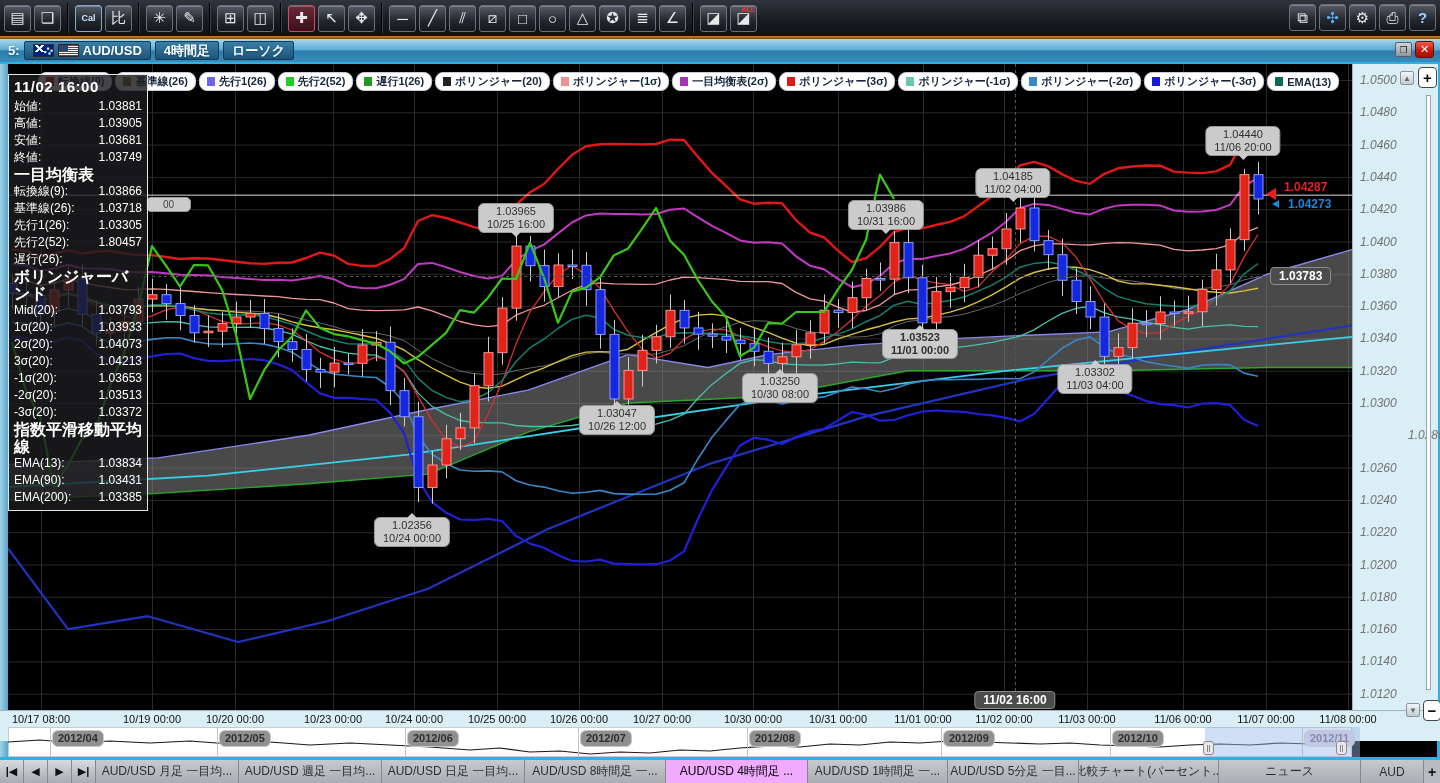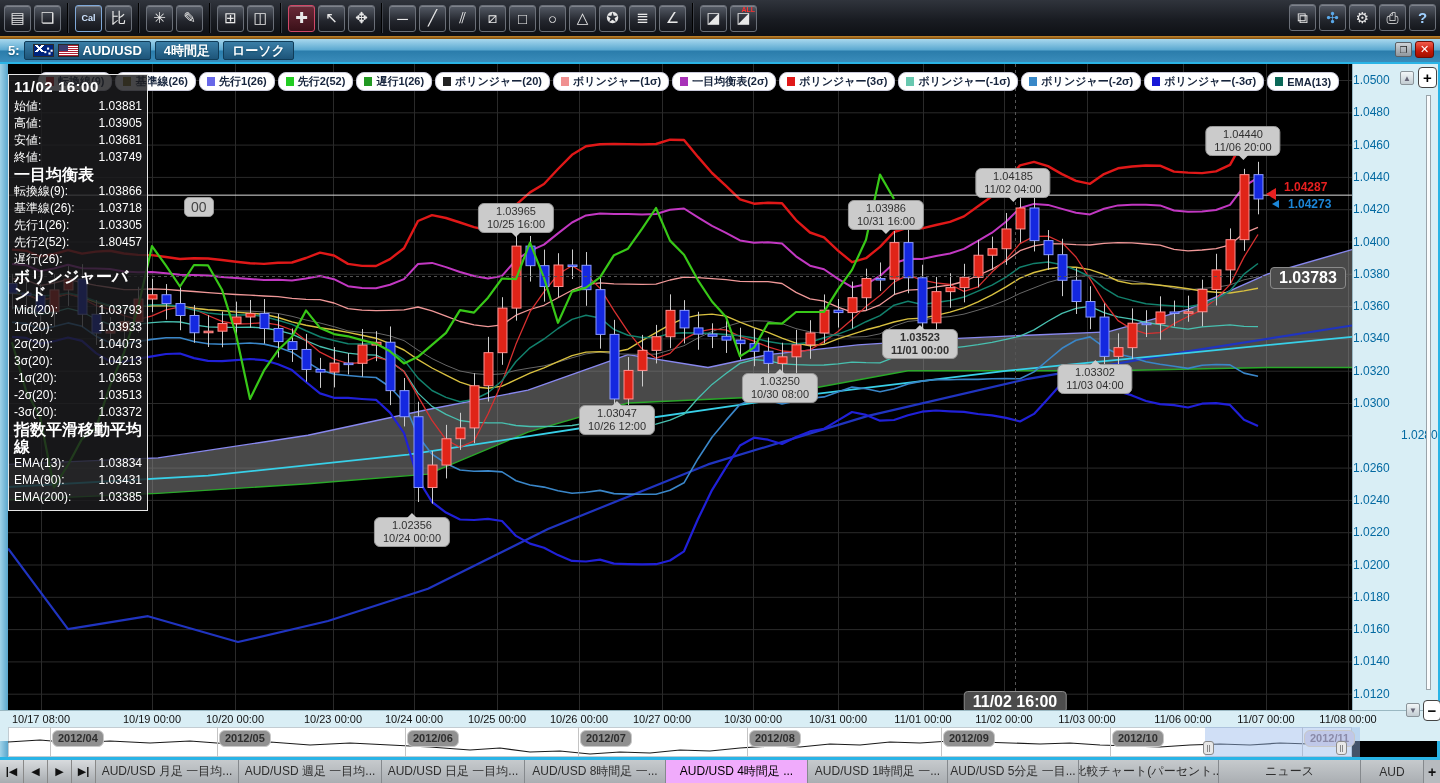--- a/index.html
+++ b/index.html
@@ -60,28 +60,28 @@
   .ip-row{display:flex;justify-content:space-between;font-size:12px;line-height:17px;}
   .ip-sec{font-size:16px;font-weight:bold;line-height:17px;}
   
   .ann{position:absolute;transform:translateX(-50%);background:#cbcbcb;border:1px solid #9a9a9a;
     border-radius:6px;padding:1px 8px;text-align:center;color:#303030;font-size:11px;line-height:13px;z-index:2;
     white-space:nowrap;}
   .ann:after{content:"";position:absolute;left:50%;margin-left:-5px;border:5px solid transparent;}
   .ann.high:after{top:100%;border-top-color:#cbcbcb;}
   .ann.low:after{bottom:100%;border-bottom-color:#cbcbcb;}
   .xlab{position:absolute;background:#4c4c4c;border:1px solid #8a8a8a;border-radius:4px;color:#fff;
-    font-size:16px;font-weight:bold;padding:1px 8px;z-index:4;white-space:nowrap;}
+    font-size:12px;font-weight:bold;padding:1px 8px;z-index:4;white-space:nowrap;}
   #partial-annotation{position:absolute;background:#cbcbcb;border:1px solid #9a9a9a;border-radius:5px;
-    color:#444;font-size:14px;padding:1px 6px;z-index:1;margin-left:38px;}
+    color:#444;font-size:10px;padding:1px 16px;z-index:1;}
   .qlbl{position:absolute;font-size:12px;font-weight:bold;z-index:3;}
   .qarr{position:absolute;width:0;height:0;z-index:3;}
   
   #price-axis{left:1352px;top:64px;width:86px;height:646px;background:#d9eef5;border-left:1px solid #9ab8c2;}
-  .ptick{position:absolute;left:0;font-size:12px;color:#0369a1;}
+  .ptick{position:absolute;left:7px;font-size:12px;color:#737373;font-style:italic;}
   #time-axis{left:0;top:710px;width:1440px;height:17px;background:#d9eef5;border-top:1px solid #9ab8c2;}
   .ttick{position:absolute;top:2px;transform:translateX(-50%);font-size:11px;color:#111;white-space:nowrap;}
   
   .sc-btn{background:linear-gradient(#f2f6f8,#c2ccd2);border:1px solid #8a949a;border-radius:2px;color:#667;
     display:flex;align-items:center;justify-content:center;font-size:8px;cursor:pointer;}
   .zoom-btn{background:#fff;border:1px solid #444;border-radius:4px;color:#000;font-size:15px;font-weight:bold;
     display:flex;align-items:center;justify-content:center;cursor:pointer;}
   #v-scrollbar-track{left:1426px;top:95px;width:5px;height:595px;background:#fafcfd;border:1px solid #9aa4aa;}
   
   #navigator{left:0;top:727px;width:1440px;height:14px;background:#d9eef5;}

